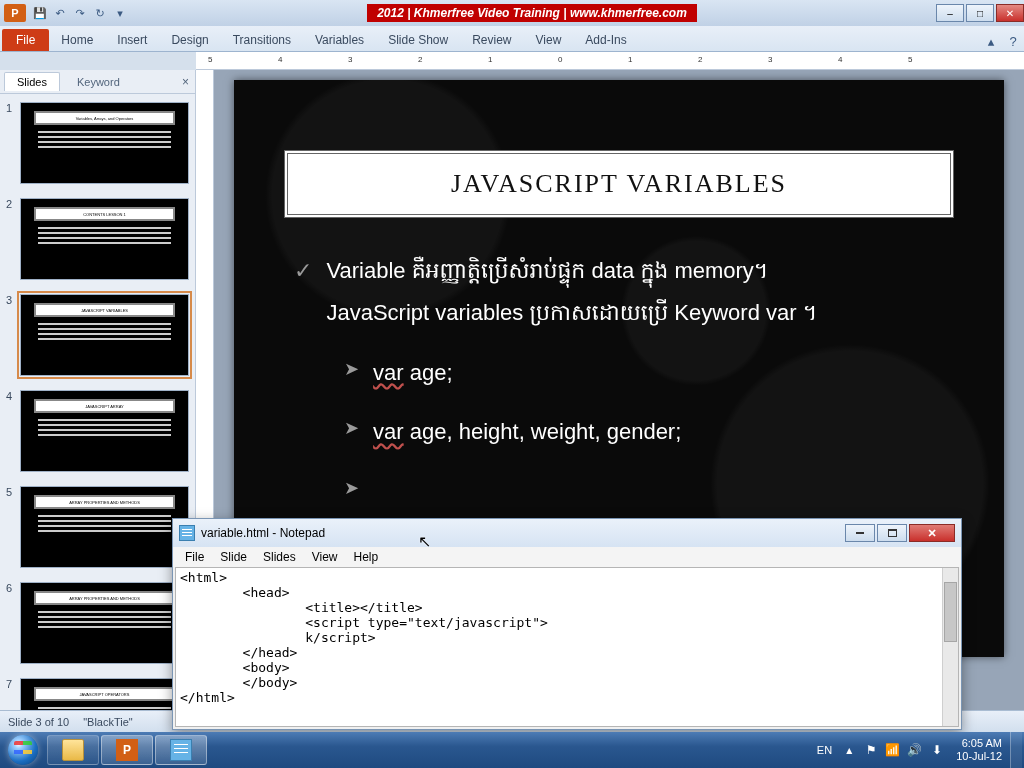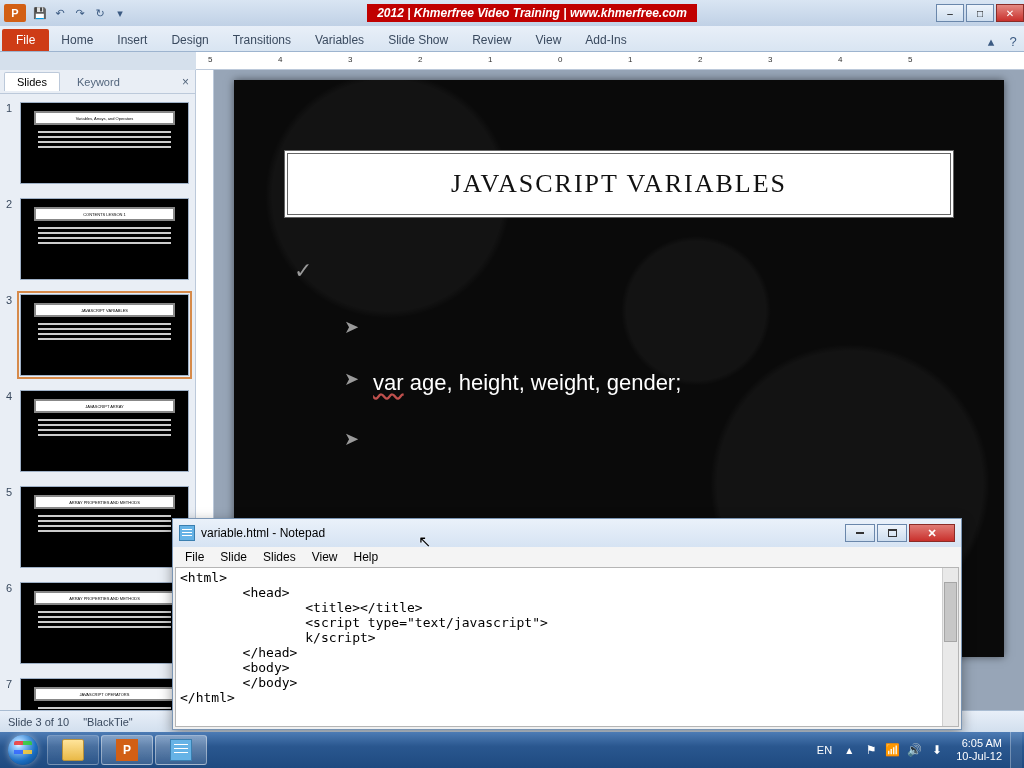--- a/index.html
+++ b/index.html
@@ -254,25 +254,27 @@
     <div class="slide-area">
       <div class="slide">
         <div class="pattern"></div>
         <div class="titlebox">
           <span>JAVASCRIPT VARIABLES</span>
         </div>
         <div class="body">
           <div class="b1">
             <span class="chk">✓</span>
             <div>
-              <br>
+              <span>Variable គឺអញ្ញាត្តិប្រើសំរាប់ផ្ទុក data ក្នុង memory។</span><br>
+              <span>JavaScript variables ប្រកាសដោយប្រើ Keyword var ។</span>
             </div>
           </div>
           <div class="b2">
               <span class="arw">➤</span>
+              <span><span class="u">var</span> age;</span>
             </div>
           <div class="b2">
               <span class="arw">➤</span>
               <span><span class="u">var</span> age, height, weight, gender;</span>
             </div>
           <div class="b2">
               <span class="arw">➤</span>
             </div>
         </div>
       </div>

